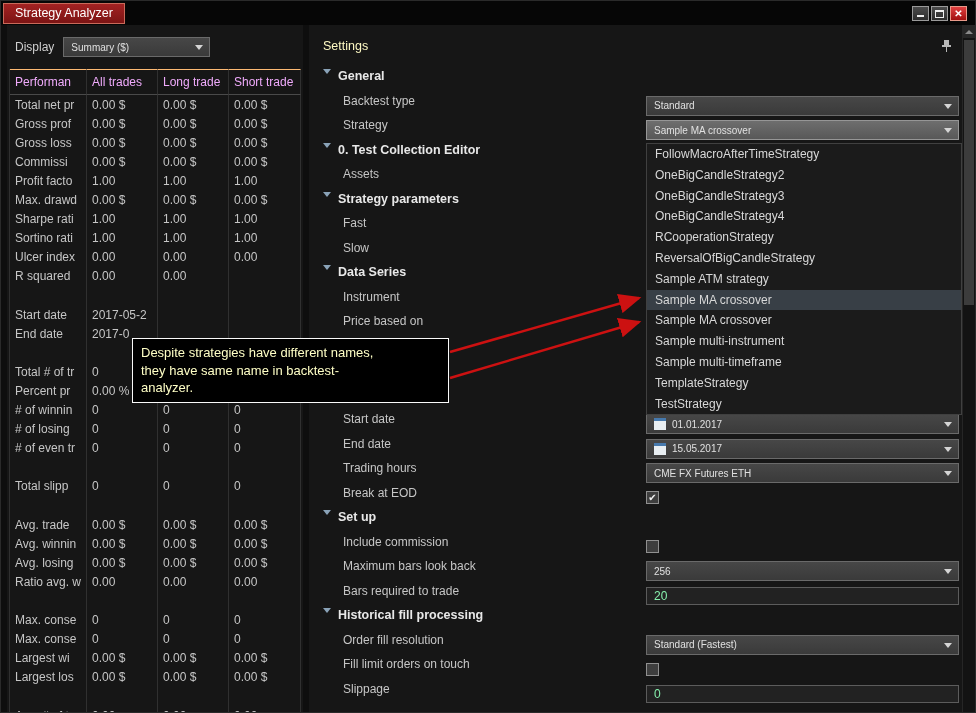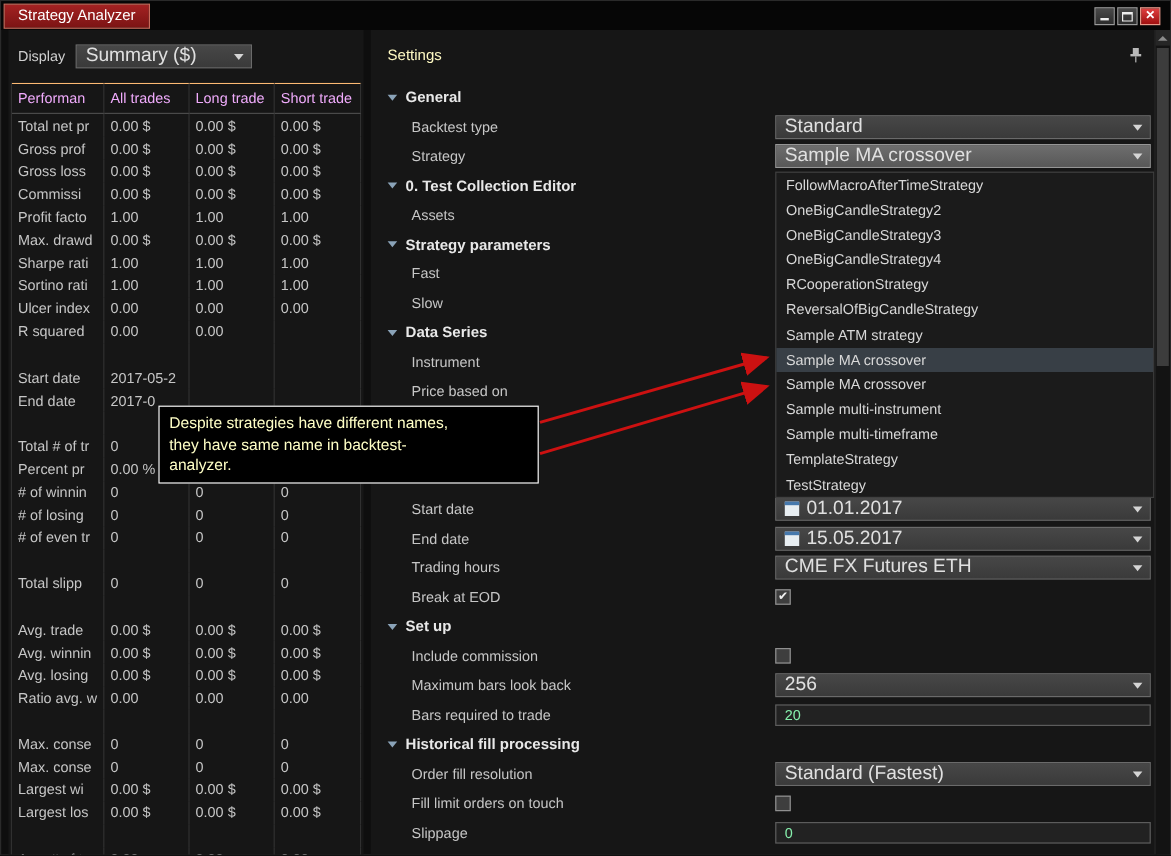--- a/index.html
+++ b/index.html
@@ -10,32 +10,32 @@
 .title-tab{position:absolute;left:2px;top:2px;height:21px;line-height:19px;padding:0 11px;background:linear-gradient(#a32222,#7c1414);border:1px solid #c96a5a;color:#fff;font-size:12.5px;font-weight:normal}
 .win-controls{position:absolute;right:8px;top:5px;display:flex;gap:2px}
 .win-btn{width:17px;height:15px;border:1px solid #9a9a9a;background:linear-gradient(#4a4a4a,#2c2c2c);display:flex;align-items:center;justify-content:center;position:relative}
 .win-btn.close{background:linear-gradient(#e04040,#a01010);border-color:#e89a8a}
 .glyph-min{position:absolute;left:4px;right:4px;bottom:3px;height:2px;background:#eee}
 .glyph-max{width:9px;height:8px;border:1px solid #eee;border-top-width:2px}
 .glyph-close{color:#fff;font-size:10px;line-height:1;font-weight:bold}
 .left-panel{position:absolute;left:6px;top:24px;width:296px;bottom:0;background:#161616}
 .display-row{position:absolute;left:8px;top:12px;display:flex;align-items:center;gap:9px;font-size:12px;color:#cfcfcf}
 .display-combo{width:147px}
-.combo{position:relative;height:20px;background:linear-gradient(#474747,#3a3a3a);border:1px solid #6a6a6a;color:#e0e0e0;font-size:16px;display:flex;align-items:center;padding:0 20px 0 7px;white-space:nowrap;overflow:hidden}
+.combo{position:relative;height:20px;background:linear-gradient(#474747,#3a3a3a);border:1px solid #6a6a6a;color:#e0e0e0;font-size:10px;display:flex;align-items:center;padding:0 20px 0 7px;white-space:nowrap;overflow:hidden}
 .combo.active{background:linear-gradient(#6e6e6e,#585858);border-color:#969696}
 .combo .chevron{position:absolute;right:6px;top:7px;width:0;height:0;border-left:4px solid transparent;border-right:4px solid transparent;border-top:5px solid #d5d5d5}
 .w100{width:100%}
 .summary-table{position:absolute;left:2px;top:44px;right:2px;bottom:0;display:grid;grid-template-columns:77px 71px 71px 72px;grid-template-rows:26px;grid-auto-rows:19.1px;font-size:12px;overflow:hidden;border-left:1px solid #303030}
 .cell{border-right:1px solid #303030;padding-left:5px;display:flex;align-items:center;overflow:hidden;white-space:nowrap;color:#c6c6c6}
 .cell.header{border-top:1px solid #fdba74;border-bottom:1px solid #4a4a4a;color:#f0abfc}
 .settings-panel{position:absolute;left:308px;top:24px;width:655px;bottom:0;background:#161616}
 .settings-header{position:absolute;top:14px;left:14px;right:10px;height:16px;font-size:12.5px;color:#fef9c3}
 .pin-icon{position:absolute;right:2px;top:0}
 #settings-rows{position:absolute;top:44px;left:0;right:0;bottom:0}
-.s-row{height:24.5px;position:relative;display:flex;align-items:center}
+.s-row{height:24.5px;position:relative;display:flex;}
 .s-row.group{padding-left:14px;gap:7px}
 .g-label{font-weight:bold;color:#e8e8e8;font-size:12.5px;white-space:nowrap}
 .expander{width:0;height:0;border-left:4px solid transparent;border-right:4px solid transparent;border-top:5px solid #8aa3b8;flex:none}
 .i-label{padding-left:34px;font-size:12px;color:#c6c6c6;white-space:nowrap}
 .s-value{position:absolute;left:337px;width:313px;top:2px;height:20px;display:flex;align-items:center}
 .checkbox{width:13px;height:13px;background:#3e3e3e;border:1px solid #909090;display:flex;align-items:center;justify-content:center;flex:none}
 .checkbox .check{color:#f0f0f0;font-size:10px;line-height:1}
 .textfield{width:100%;height:18px;background:#222;border:1px solid #5c5c5c;display:flex;align-items:center;padding:0 7px;font-size:12px;color:#86efac}
 .cal-icon{width:12px;height:12px;margin-right:6px;background:#e8eef2;border-top:3px solid #4679ad;flex:none}
 .strategy-popup{position:absolute;left:645px;top:142px;width:316px;background:#1b1b1b;border:1px solid #404040;z-index:5}

